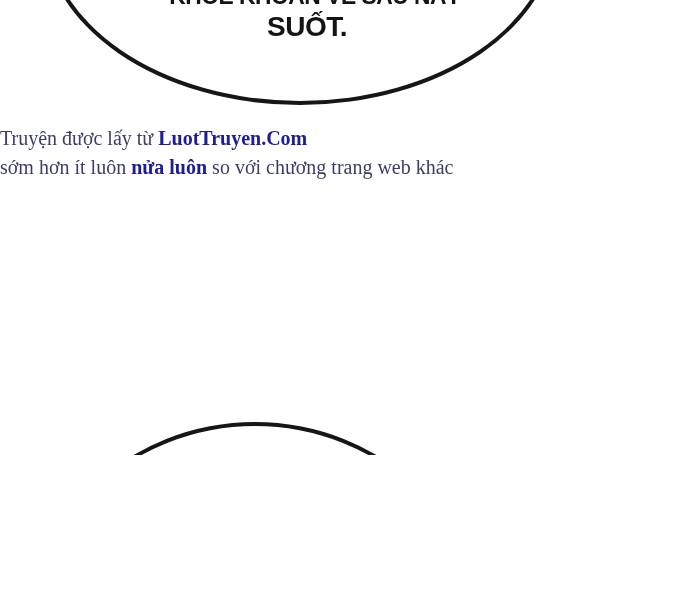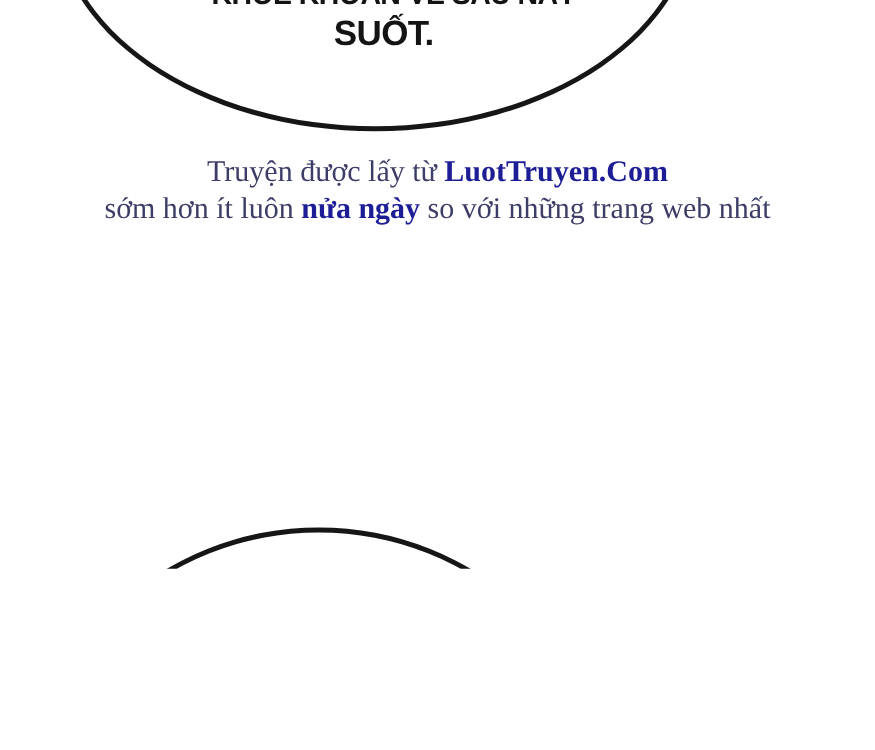--- a/index.html
+++ b/index.html
@@ -48,23 +48,23 @@
     font-size: 28px;
     letter-spacing: -0.5px;
     color: #141414;
     z-index: 3;
   }
 
   
   .promo {
     position: absolute;
     top: 124px; left: 0; right: 0;
-    text-align: center;
+    text-align: left;
     font-family: "Liberation Serif", serif;
-    font-size: 24px;
+    font-size: 20px;
     line-height: 29px;
     color: #3d3d68;
     z-index: 1;
   }
   .promo .brand {
     font-weight: bold;
     color: #1d1d96;
   }
 
   
@@ -148,21 +148,21 @@
 <body>
 
 <div class="canvas">
 
   <div class="top-bubble"></div>
   <div class="top-line-clipped">KHỎE KHOẮN VỀ SAU NÀY</div>
   <div class="top-line-suot">SUỐT.</div>
 
   <div class="promo">
     <div class="promo-line"><span>Truyện được lấy từ </span><span class="brand">LuotTruyen.Com</span></div>
-    <div class="promo-line"><span>sớm hơn ít luôn </span><span class="brand">nửa ngày</span><span> so với những trang web nhất</span></div>
+    <div class="promo-line"><span>sớm hơn ít luôn </span><span class="brand">nửa luôn</span><span> so với chương trang web khác</span></div>
   </div>
 
   <div class="bottom-bubble-fill"></div>
   <div class="wm-left">BaoTangTruyen.Com</div>
   <div class="bottom-bubble-stroke"></div>
   <div class="bottom-line1">CẬU TA CŨNG MỚI 16 TUỔI, RA</div>
   <div class="bottom-line2-clipped">ˆ</div>
 
   <div class="wm-right">
     <div class="wm-r1">ĐỌC SỚM HƠN NỬA NGÀY TẠI</div>

